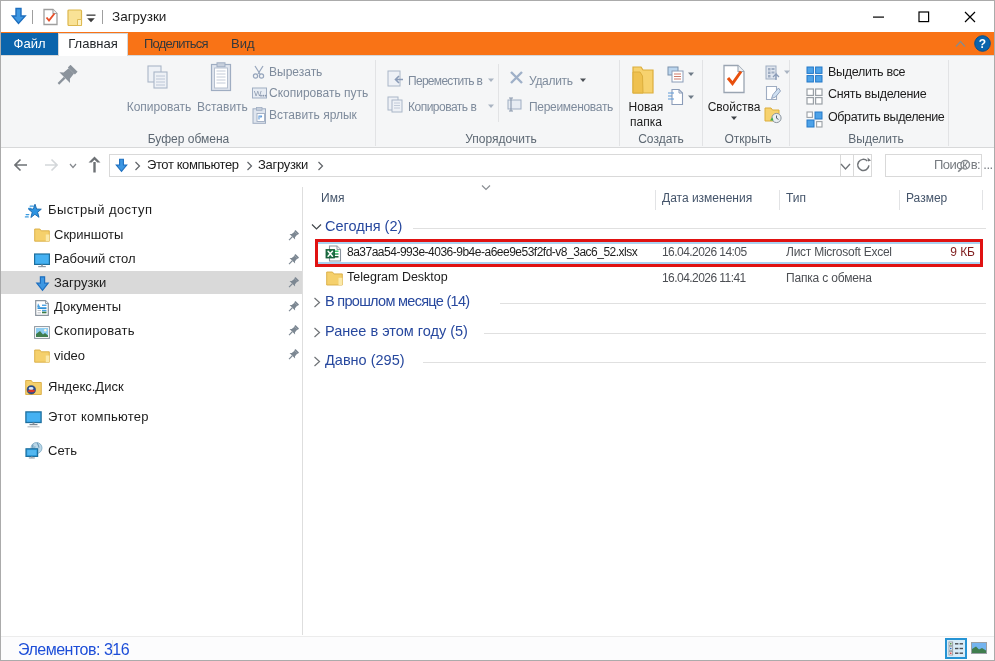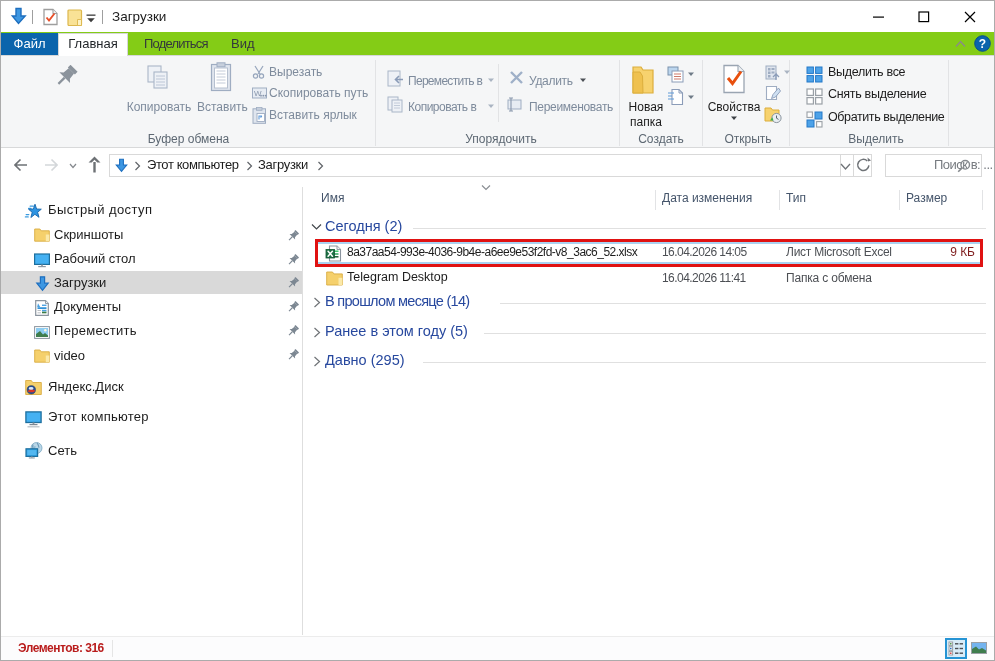--- a/index.html
+++ b/index.html
@@ -45,21 +45,21 @@
         <rect x="0" y="5.5" width="11" height="1.2" fill="#000"></rect>
       </svg>
     <svg class="abs" style="left:917px;top:10px" width="12" height="12" viewBox="0 0 12 12">
         <rect x="1" y="1" width="9.6" height="9.6" fill="none" stroke="#000" stroke-width="1.2"></rect>
       </svg>
     <svg class="abs" style="left:963px;top:10px" width="12" height="12" viewBox="0 0 12 12">
         <path d="M1 1 L11 11 M11 1 L1 11" stroke="#000" stroke-width="1.2"></path>
       </svg>
   </div>
 
-  <div class="abs" style="left:0;top:31px;width:993px;height:23px;background:#84cc16;">
+  <div class="abs" style="left:0;top:31px;width:993px;height:23px;background:#f97316;">
     <div class="abs" style="left:0;top:1px;width:57px;height:22px;background:#0b64ac;color:#fff;font-size:13px;text-align:center;line-height:21px;">Файл</div>
     <div class="abs" style="left:57px;top:1px;width:70px;height:23px;background:#fff;border:1px solid #d6d7d8;border-bottom:none;box-sizing:border-box;color:#1f2327;font-size:13px;text-align:center;line-height:20px;">Главная</div>
     <div class="abs" style="left:143px;top:4px;font-size:13px;letter-spacing:-0.8px;color:#34383c;white-space:nowrap;">Поделиться</div>
     <div class="abs t13" style="left:230px;top:4px;color:#34383c;">Вид</div>
     <svg class="abs" style="left:954px;top:8px" width="11" height="8" viewBox="0 0 11 8">
         <path d="M1 6.5 L5.5 1.5 L10 6.5" fill="none" stroke="#8a8a8a" stroke-width="1.3"></path>
       </svg>
     <svg class="abs" style="left:973px;top:3px" width="17" height="17" viewBox="0 0 17 17">
       <circle cx="8.5" cy="8.5" r="7.8" fill="#0b64ac" stroke="#084f8c" stroke-width="1"></circle>
       <text x="8.5" y="12.6" font-size="12px" font-weight="bold" fill="#fff" text-anchor="middle" font-family="Liberation Sans">?</text>
@@ -348,21 +348,21 @@
       <rect x="7" y="11.7" width="4.5" height="1.6" fill="#3c7d46"></rect>
     </svg>
     <div class="abs t13" style="left:53px;top:112px;">Документы</div>
 
     <svg class="abs" style="left:33px;top:139px" width="16" height="13" viewBox="0 0 16 13">
       <rect x="0.6" y="0.6" width="14.8" height="11.8" fill="#fff" stroke="#8a949e" stroke-width="1"></rect>
       <rect x="2" y="2" width="12" height="9" fill="#8ecdf2"></rect>
       <path d="M2 8 L6 5 L9 8.5 L11 7 L14 9.5 V11 H2 Z" fill="#3f7d4e"></path>
       <circle cx="11.3" cy="4.3" r="1.2" fill="#fef9e0"></circle>
     </svg>
-    <div class="abs" style="left:53px;top:136px;font-size:13px;letter-spacing:+0.3px;color:#1c1c1c;white-space:nowrap;">Переместить</div>
+    <div class="abs" style="left:53px;top:136px;font-size:13px;letter-spacing:+0.3px;color:#1c1c1c;white-space:nowrap;">Скопировать</div>
 
     <svg class="abs" style="left:33px;top:162px" width="16" height="14" viewBox="0 0 16 14">
       <path d="M0.7 1 h5.2 l1.3 1.8 H15.3 v10.4 H0.7 Z" fill="#f5d06c" stroke="#d9ab41" stroke-width="0.9"></path>
       <path d="M11.8 6.5 h3.5 v6.7 h-3.5 Z" fill="#fbe9a9"></path>
     </svg>
     <div class="abs t13" style="left:53px;top:161px;">video</div>
 
     <svg class="abs pin" style="left:286px;top:43px" width="13" height="13" viewBox="0 0 14 14">
         <g fill="#7c8792" transform="rotate(45 7 6)">
           <rect x="4.3" y="0.3" width="5.4" height="2"></rect>
@@ -495,21 +495,21 @@
     <div class="abs hline" style="left:181px;top:146px;width:502px;"></div>
 
     <svg class="abs" style="left:10px;top:169px" width="8" height="11" viewBox="0 0 8 11">
         <path d="M1.5 1 L6.5 5.5 L1.5 10" fill="none" stroke="#6f7377" stroke-width="1.2"></path>
       </svg>
     <div class="abs" style="left:22px;top:165px;font-size:14.5px;color:#27489e;white-space:nowrap;">Давно (295)</div>
     <div class="abs hline" style="left:120px;top:175px;width:563px;"></div>
   </div>
 
   <div class="abs" style="left:0;top:635px;width:993px;height:24px;background:#fcfcfd;border-top:1px solid #ececec;box-sizing:border-box;">
-    <div class="abs" style="left:17px;top:4px;font-size:12px;letter-spacing:-0.5px;color:#b91c1c;white-space:nowrap;font-weight:bold;">Элементов: 316</div>
+    <div class="abs" style="left:17px;top:4px;font-size:16px;letter-spacing:-0.5px;color:#1d4ed8;white-space:nowrap;">Элементов: 316</div>
     <div class="abs" style="left:111px;top:3px;width:1px;height:17px;background:#e5e5e5;"></div>
 
     <div class="abs" style="left:944px;top:1px;width:22px;height:21px;border:2px solid #2694d4;background:#d8ecf8;box-sizing:border-box;">
       <svg width="18" height="17" viewBox="0 0 18 17">
         <g fill="#fff" stroke="#9aa0a6" stroke-width="1">
             <rect x="2" y="2" width="3.6" height="3.6"></rect>
             <rect x="2" y="6.7" width="3.6" height="3.6"></rect>
             <rect x="2" y="11.4" width="3.6" height="3.6"></rect>
           </g>
         <rect x="3.1" y="3.1" width="1.4" height="1.4" fill="#2e7d32"></rect>

